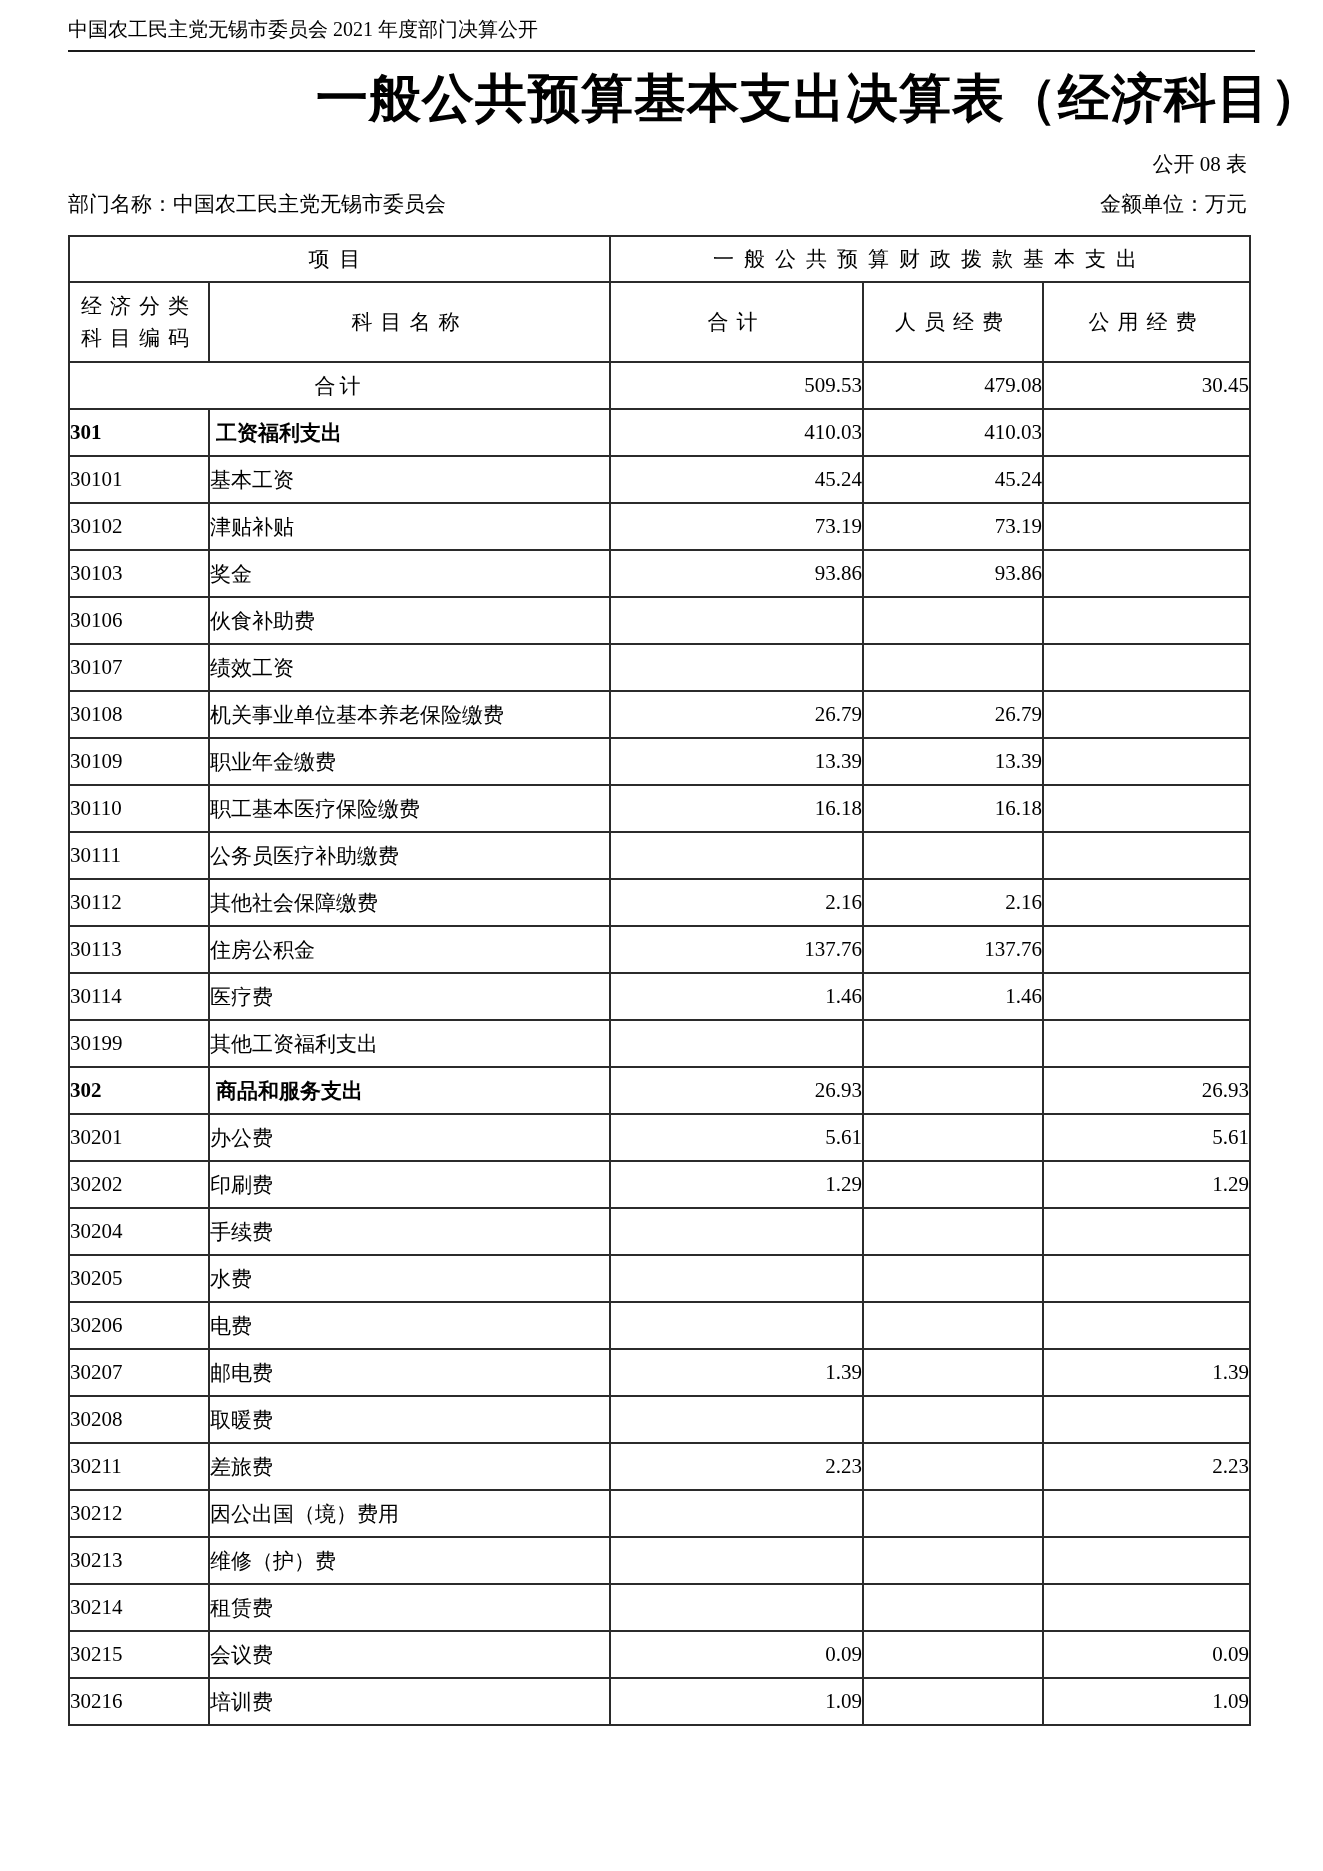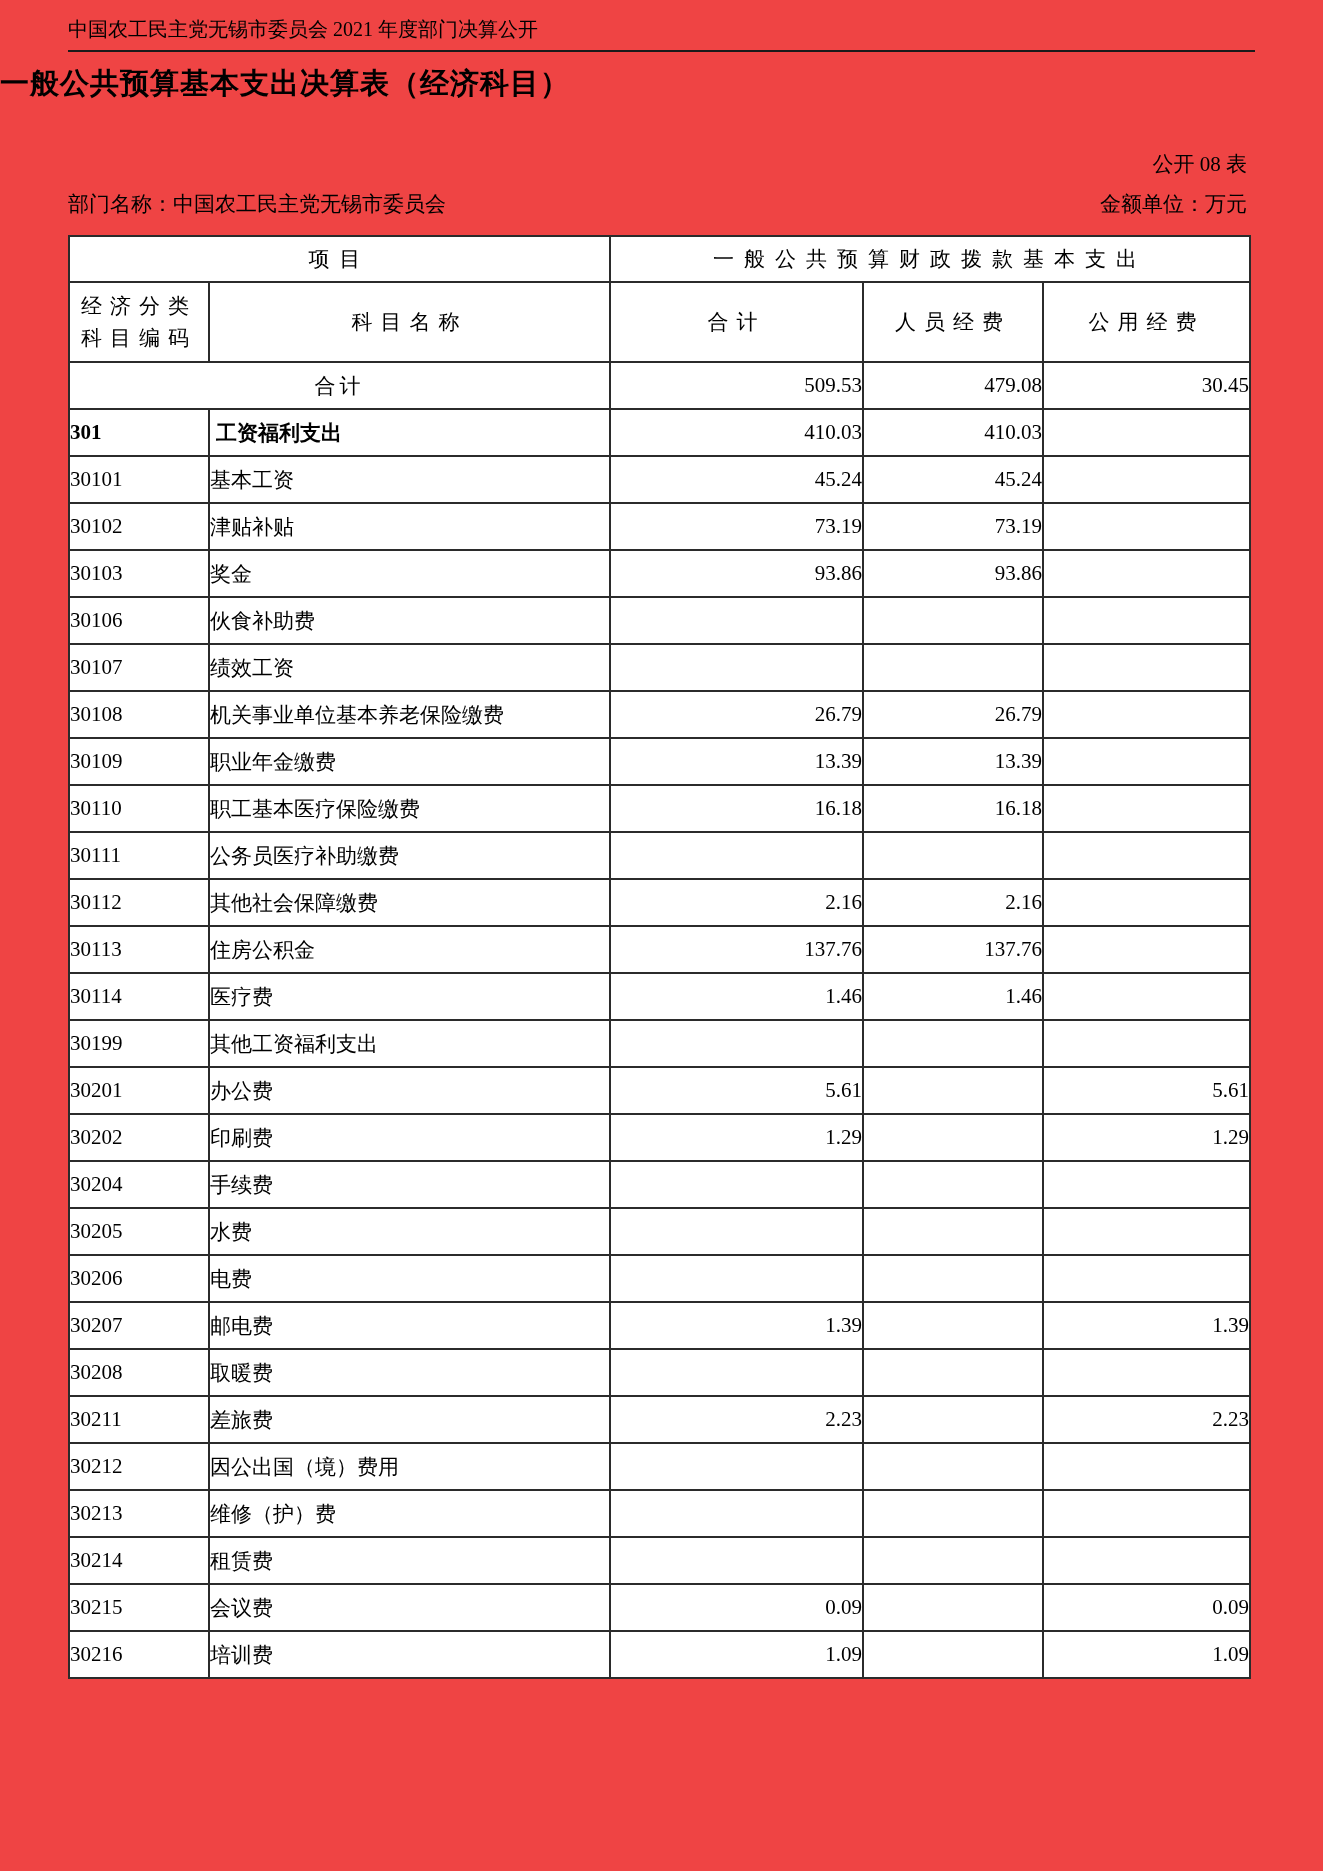--- a/index.html
+++ b/index.html
@@ -1,35 +1,35 @@
 <!DOCTYPE html>
 <html><head>
 <meta charset="utf-8">
 <style>
   html,body{margin:0;padding:0;background:#e8e8e8;}
   .page{
     position:relative;
     width:1323px;height:1871px;
-    background:#ef4444;
+    background:#ffffff;
     font-family:"Liberation Serif","DejaVu Serif",serif;
     color:#000;
     overflow:hidden;
     margin:0 auto;
   }
   .doc-header{
     position:absolute;left:68px;right:68px;top:16px;
     font-size:20px;line-height:26px;
     padding-bottom:8px;
     border-bottom:2px solid #1a1a1a;
     white-space:nowrap;
   }
   .doc-title{
     position:absolute;left:0;top:64px;width:100%;
-    text-align:left;
-    font-size:29px;font-weight:bold;
+    text-align:right;
+    font-size:52px;font-weight:bold;
     letter-spacing:1px;
     white-space:nowrap;
   }
   .table-code{
     position:absolute;top:150px;right:76px;
     font-size:21px;
   }
   .meta-line{
     position:absolute;top:190px;left:68px;right:76px;
     display:flex;justify-content:space-between;
@@ -207,20 +207,27 @@
           <td class="num">1.46</td>
           <td class="num"></td>
         </tr>
         <tr>
           <td class="code">30199</td>
           <td class="name">其他工资福利支出</td>
           <td class="num"></td>
           <td class="num"></td>
           <td class="num"></td>
         </tr>
+        <tr class="section">
+          <td class="code">302</td>
+          <td class="name">商品和服务支出</td>
+          <td class="num">26.93</td>
+          <td class="num"></td>
+          <td class="num">26.93</td>
+        </tr>
         <tr>
           <td class="code">30201</td>
           <td class="name">办公费</td>
           <td class="num">5.61</td>
           <td class="num"></td>
           <td class="num">5.61</td>
         </tr>
         <tr>
           <td class="code">30202</td>
           <td class="name">印刷费</td>

